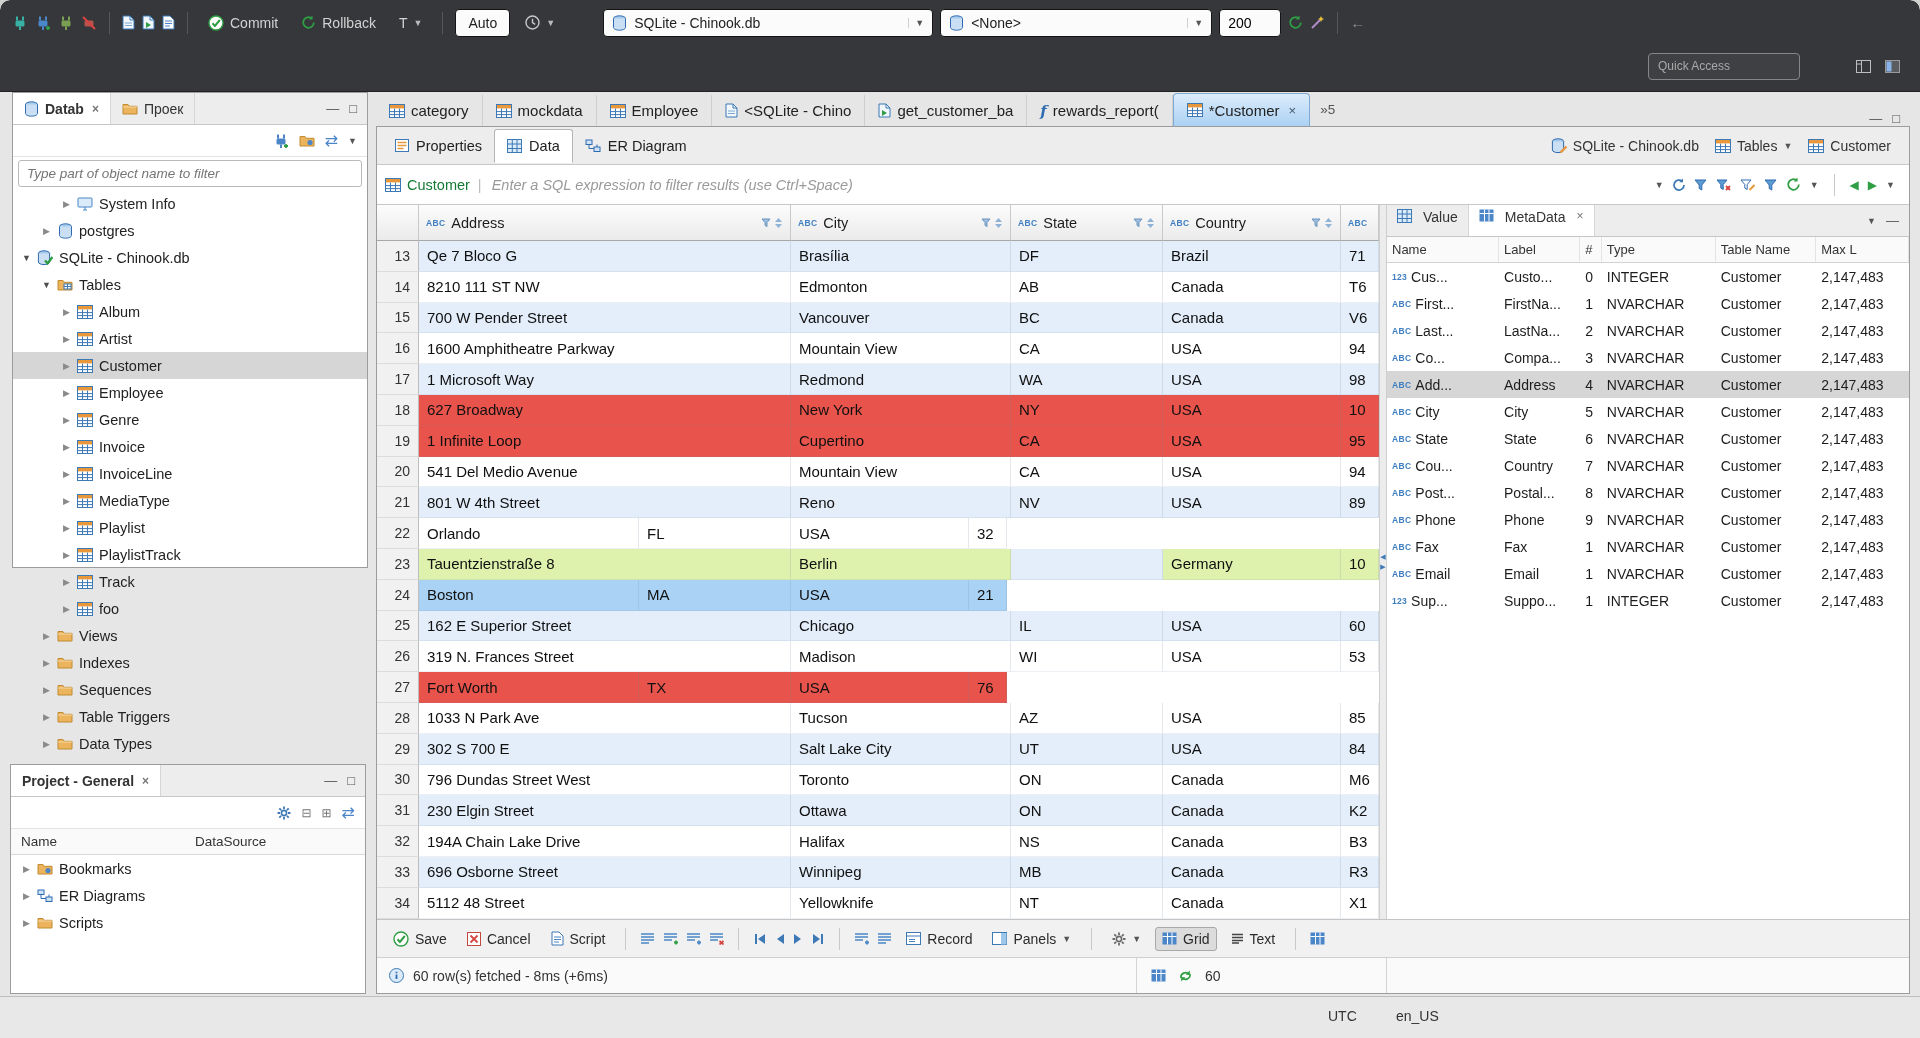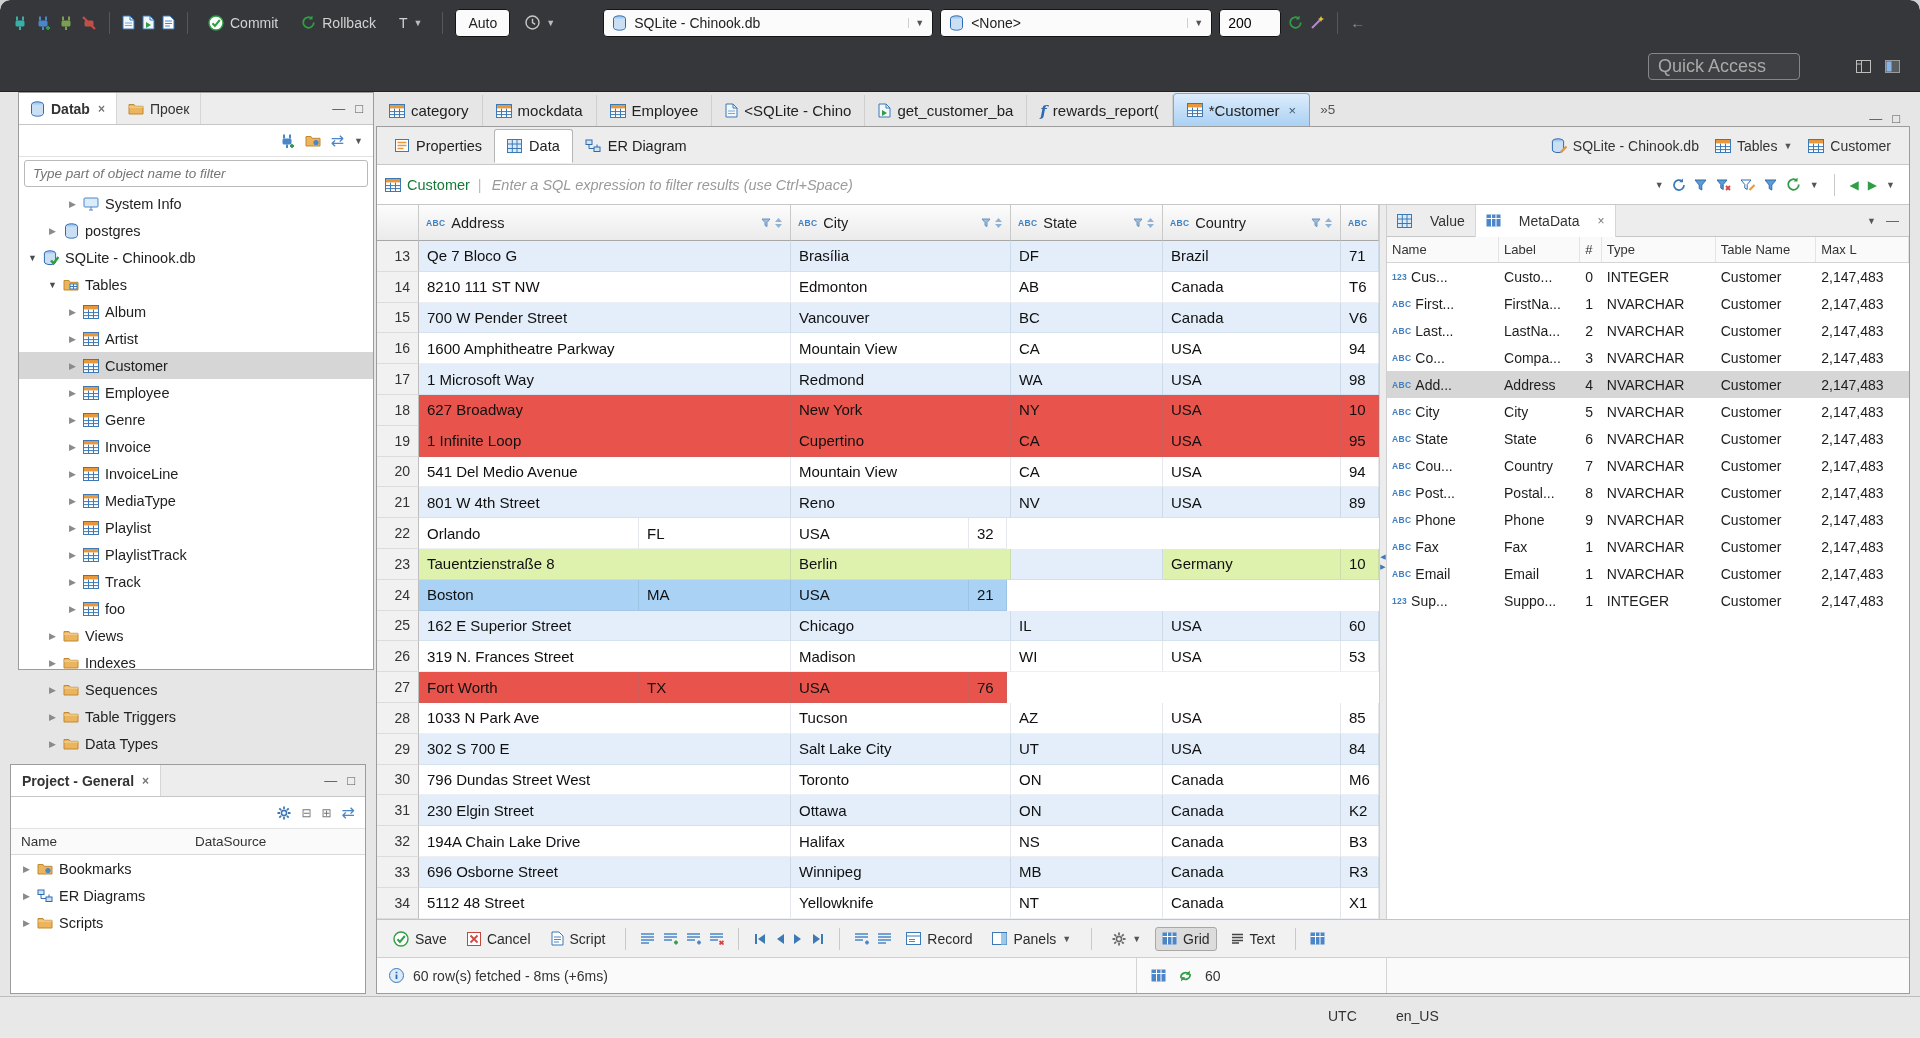--- a/index.html
+++ b/index.html
@@ -12,21 +12,21 @@
   
   .topbar{position:absolute;top:0;left:0;right:0;height:92px;background:#35373a;border-bottom:1px solid #222;border-radius:10px 10px 0 0}
   .tbrow{display:flex;align-items:center;padding:0 12px;gap:7px}
   .tbrow1{height:45px}
   .tbrow2{height:42px;justify-content:flex-end;gap:14px;padding-right:20px}
   .tbtn{display:flex;align-items:center;gap:6px;color:#d2d2d2;font-size:14px;padding:3px 8px;border-radius:4px;cursor:default}
   .combo{display:flex;align-items:center;gap:7px;background:#fbfbfb;border:1px solid #141414;border-radius:4px;height:28px;padding:0 8px;font-size:14px;color:#222;white-space:nowrap}
   .combo .caret{color:#555;font-size:9px;border-left:1px solid #cfcfcf;padding-left:6px;margin-left:2px}
   .pill{background:#fbfbfb;border:1px solid #141414;border-radius:4px;height:28px;display:flex;align-items:center;padding:0 12px;font-size:14px;color:#222}
   .numin{width:62px;height:28px;background:#fbfbfb;border:1px solid #141414;border-radius:4px;font-size:14px;padding:0 8px;font-family:inherit}
-  .qa{background:#3e4043;border:1px solid #848688;border-radius:4px;height:27px;width:152px;color:#a9a9a9;font-size:18px;padding:0 9px;font-family:inherit}
+  .qa{background:#3e4043;border:1px solid #848688;border-radius:4px;height:27px;width:152px;color:#a9a9a9;font-size:12px;padding:0 9px;font-family:inherit}
   .qa::placeholder{color:#a9a9a9}
   
   .panel{position:absolute;background:#fff;border:1px solid #9c9c9c}
   .ptabs{height:32px;background:#ededed;display:flex;align-items:stretch;border-bottom:1px solid #c6c6c6;font-size:14px}
   .ptab{display:flex;align-items:center;gap:6px;padding:0 11px;color:#333;border-right:1px solid #d6d6d6}
   .ptab.active{background:#fff;font-weight:bold}
   .ptab .x{color:#777;font-size:12px;margin-left:2px}
   .winctl{margin-left:auto;display:flex;align-items:center;gap:10px;padding-right:10px;color:#555;font-size:13px}
   .ptoolbar{height:32px;display:flex;align-items:center;justify-content:flex-end;gap:10px;padding:0 10px;border-bottom:1px solid #e3e3e3;color:#666}
   .filterin{margin:3px 5px;width:344px;height:27px;border:1px solid #b9b9b9;border-radius:3px;font-style:italic;color:#9a9a9a;font-size:13.5px;padding:0 8px;font-family:inherit}
@@ -69,21 +69,21 @@
   .grow.alt .gcell{background:#e3eefa}
   .grow.error .gcell{background:#e8544c}
   .grow.new .gcell{background:#def2ad}
   .grow.new .gcell.emptycell{background:#e3eefa}
   .grow.selected .gcell{background:#a9d2f4}
   .gcell.focus{outline:2px solid #17497d;outline-offset:-2px;background:#bcdcf7 !important}
   .sash{position:absolute;left:1002px;top:78px;width:8px;height:714px;background:#ececec;border-left:1px solid #cfcfcf;border-right:1px solid #cfcfcf;display:flex;flex-direction:column;align-items:center;justify-content:center;gap:2px;color:#3d79b5;font-size:7px}
   
   .meta{position:absolute;left:1010px;top:78px;width:522px;height:714px;background:#fff}
   .mtabs{height:32px;background:#ededed;border-bottom:1px solid #c6c6c6;display:flex;align-items:center;font-size:14px}
-  .mtab{display:flex;align-items:center;gap:18px;height:31px;padding:16px 10px;color:#333;border-right:1px solid #d6d6d6}
+  .mtab{display:flex;align-items:flex-start;gap:11px;height:31px;padding:4px 10px;color:#333;border-right:1px solid #d6d6d6}
   .mtab.active{background:#fff}
   .mhead{display:flex;height:26px;align-items:center;border-bottom:1px solid #d4d4d4;background:#fafafa;font-size:13px;color:#333}
   .mhc{padding:0 5px;overflow:hidden;white-space:nowrap;border-right:1px solid #e4e4e4;height:100%;display:flex;align-items:center}
   .mrow{display:flex;height:27px;align-items:center;font-size:14px;color:#1d1d1d}
   .mrow.sel{background:#d6d6d6}
   .mc{padding:0 5px;overflow:hidden;white-space:nowrap;display:flex;align-items:center;gap:4px}
   
   .btoolbar{position:absolute;left:0;right:0;top:792px;height:38px;background:#f1f1f1;border-top:1px solid #c4c4c4;display:flex;align-items:center;gap:8px;padding:0 10px;font-size:14px;color:#2b2b2b}
   .bitem{display:flex;align-items:center;gap:6px;padding:3px 6px;border-radius:3px}
   .bitem.pressed{background:#dcdcdc;border:1px solid #a8a8a8}
@@ -234,21 +234,21 @@
         </span>
       <span class="i">
           <svg width="15" height="13">
             <rect x="0.5" y="0.5" width="14" height="12" fill="#5a5d60" stroke="#9a9a9a"></rect>
             <rect x="1.5" y="1.5" width="5" height="10" fill="#8ab4e8"></rect>
           </svg>
         </span>
     </div>
   </div>
 
-  <div class="panel" style="left:18px;top:92px;width:356px;height:578px">
+  <div class="panel" style="left:12px;top:92px;width:356px;height:476px">
     <div class="ptabs">
       <span class="ptab active">
         <span class="i">
             <svg width="15" height="16">
               <ellipse cx="7.5" cy="3.6" rx="6" ry="2.8" fill="#a6cbec" stroke="#2f6bb0"></ellipse>
               <path d="M1.5 3.6v8.8c0 1.5 2.7 2.8 6 2.8s6-1.3 6-2.8V3.6" fill="#cadff3" stroke="#2f6bb0"></path>
             </svg>
           </span>
         <span>Datab</span>
           <span class="x">×</span>

